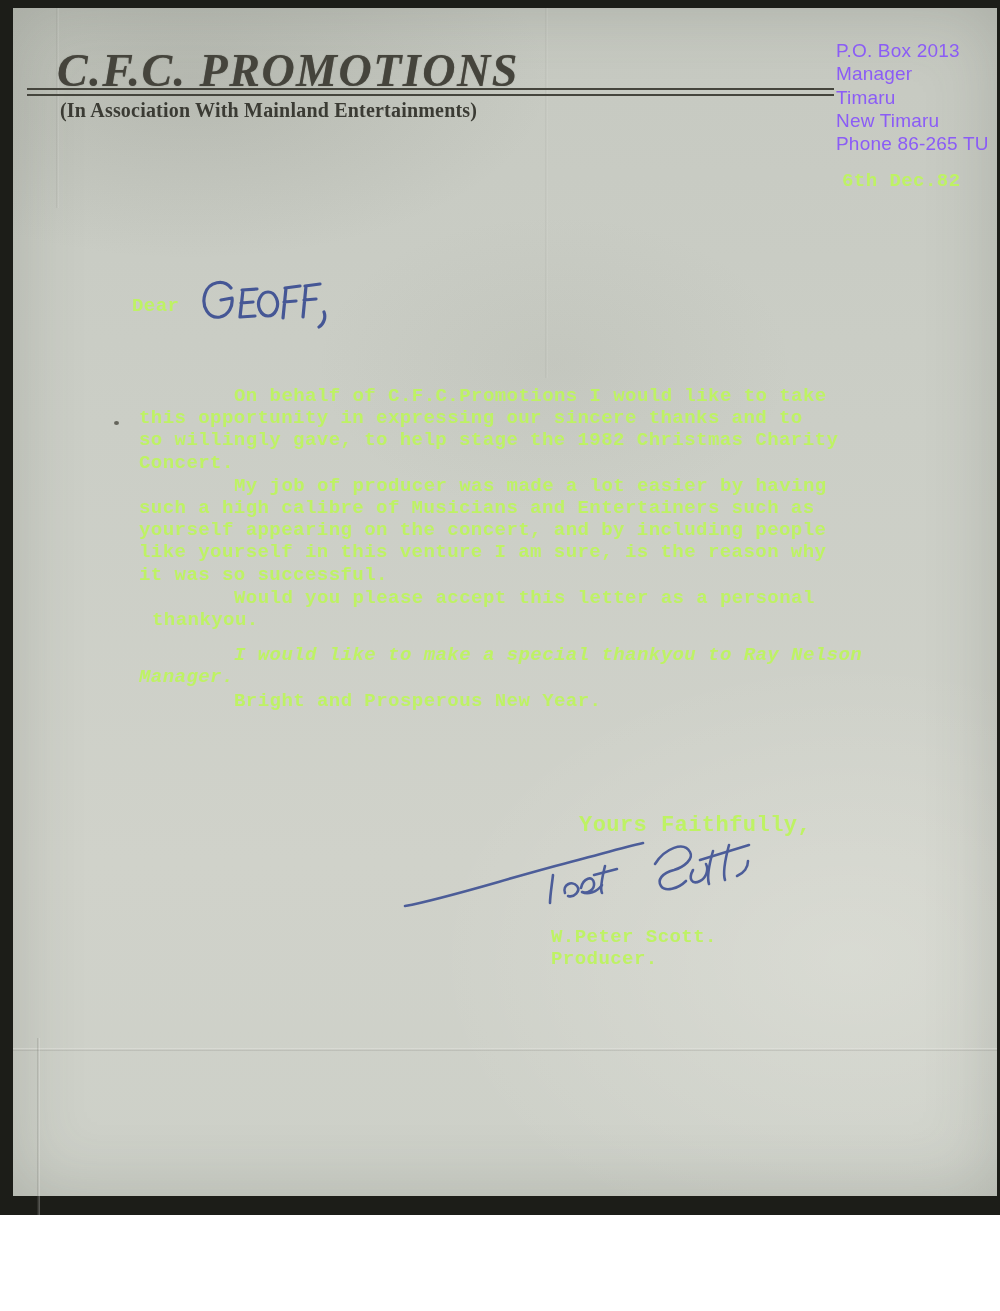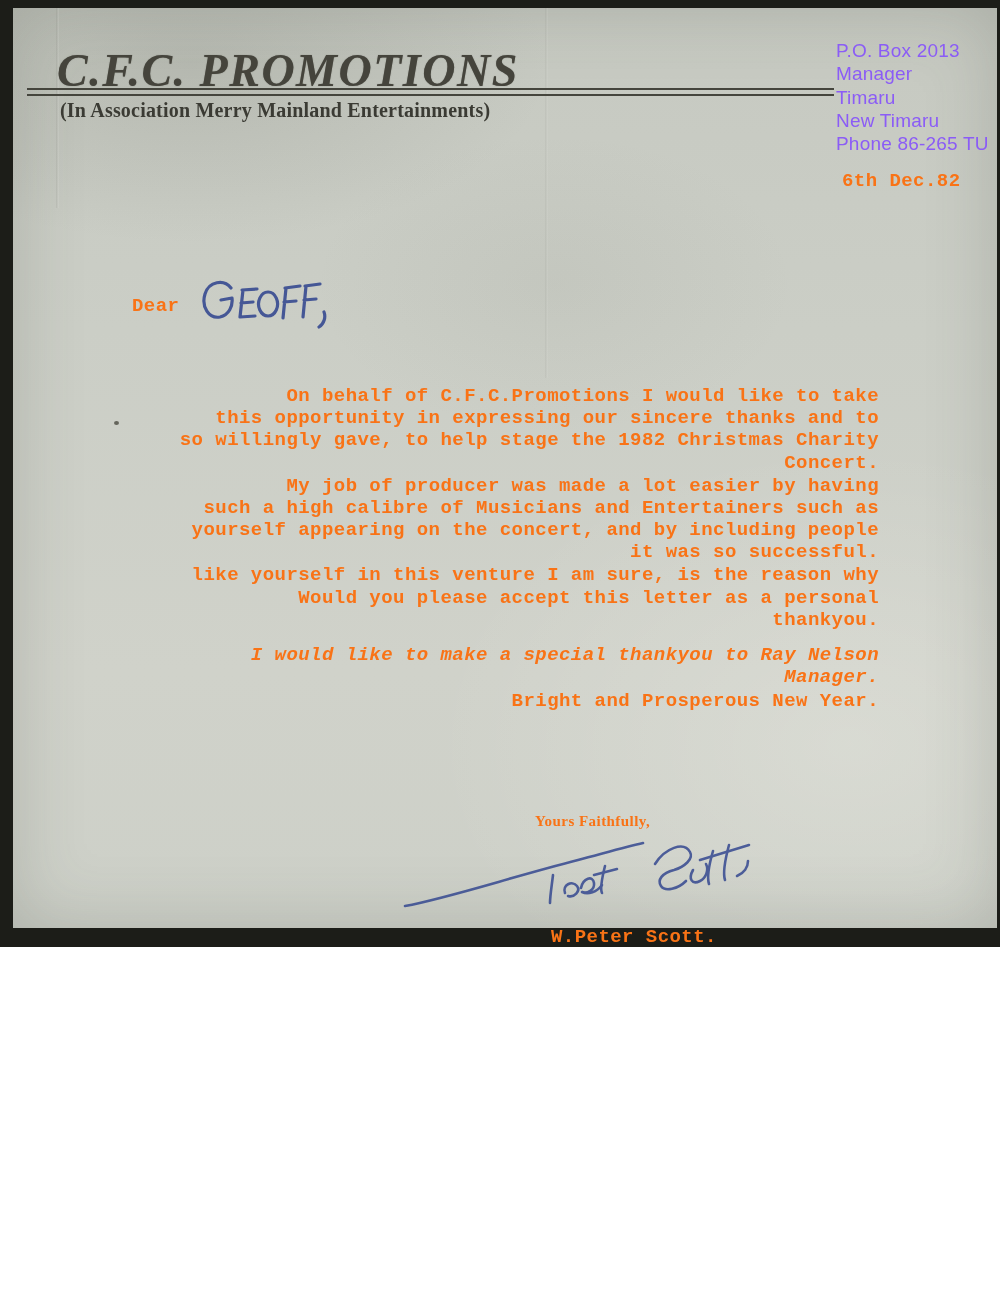--- a/index.html
+++ b/index.html
@@ -1,17 +1,17 @@
 <!DOCTYPE html>
 <html><head>
 <meta charset="utf-8">
 <style>
   html,body{margin:0;padding:0;}
   .stage{
-    position:relative;width:1000px;height:947px;overflow:hidden;
+    position:relative;width:1000px;height:1215px;overflow:hidden;
     background:#1c1d18;
     font-family:"Liberation Mono",monospace;
   }
   .paper{
     position:absolute;left:13px;top:8px;right:3px;bottom:19px;
     background:
       radial-gradient(ellipse 600px 300px at 18% 6%, rgba(105,108,98,0.18), transparent 60%),
       radial-gradient(ellipse 700px 500px at 85% 80%, rgba(255,255,248,0.20), transparent 60%),
       radial-gradient(ellipse 400px 250px at 55% 30%, rgba(120,122,112,0.08), transparent 60%),
       linear-gradient(180deg,#c6c9c1 0%,#cbcec6 35%,#d0d2ca 72%,#cdd0c8 100%);
@@ -41,58 +41,58 @@
     font-family:"Liberation Serif",serif;font-weight:bold;
     font-size:20px;color:#3b3b34;white-space:nowrap;letter-spacing:0.2px;
   }
   .address{
     position:absolute;left:836px;top:39px;
     font-family:"Liberation Sans",sans-serif;font-size:19px;line-height:23.3px;
     color:#8b5cf6;letter-spacing:0.2px;white-space:nowrap;
   }
   .typed{
     font-family:"Liberation Mono",monospace;font-weight:bold;
-    color:#f97316;letter-spacing:0.45px;text-align:right;
+    color:#bef264;letter-spacing:0.45px;
   }
   .date{position:absolute;left:842px;top:170px;font-size:19px;}
 
   .salutation{position:absolute;left:132px;top:295px;font-size:19px;}
   .handwritten{position:absolute;pointer-events:none;}
   .geoff{left:193px;top:274px;}
   .signature{left:393px;top:818px;}
 
   .body-block{
     position:absolute;left:139px;top:385px;width:740px;
     font-size:19px;line-height:22.2px;
   }
   .para{margin:0 0 1px 0;}
   .para .line{white-space:nowrap;}
   .para .line:first-child{padding-left:95px;}
   .para.p3 .line + .line{padding-left:13px;}
   .para.p4{margin-top:13px;font-style:italic;}
 
-  .valediction{position:absolute;left:535px;top:813px;font-size:15px;font-family:Liberation Serif, serif;}
+  .valediction{position:absolute;left:579px;top:813px;font-size:22px;}
   .signoff{position:absolute;left:551px;top:926px;font-size:19px;line-height:22.3px;}
 </style>
 </head>
 <body>
 
 <div class="stage">
   <div class="paper">
 
     <div class="crease crease-h" style="top:1040px;"></div>
     <div class="crease crease-v" style="left:24px;top:1030px;height:281px;"></div>
     <div class="crease crease-v" style="left:43px;top:0;height:200px;opacity:.5;"></div>
     <div class="crease crease-v" style="left:532px;top:0;height:370px;opacity:.35;"></div>
     <div class="ink-dot" style="left:101px;top:413px;"></div>
   </div>
 
   <div class="company">C.F.C. PROMOTIONS</div>
   <div class="rule-double"></div>
-  <div class="tagline">(In Association Merry Mainland Entertainments)</div>
+  <div class="tagline">(In Association With Mainland Entertainments)</div>
   <div class="address">
       <div class="line">P.O. Box 2013</div>
       <div class="line">Manager</div>
       <div class="line">Timaru</div>
       <div class="line">New Timaru</div>
       <div class="line">Phone 86-265 TU</div>
     </div>
 
   <div class="typed date">6th Dec.82</div>
 
@@ -110,22 +110,22 @@
     <div class="para p1">
         <div class="line">On behalf of C.F.C.Promotions I would like to take</div>
         <div class="line">this opportunity in expressing our sincere thanks and to</div>
         <div class="line">so willingly gave, to help stage the 1982 Christmas Charity</div>
         <div class="line">Concert.</div>
       </div>
     <div class="para p2">
         <div class="line">My job of producer was made a lot easier by having</div>
         <div class="line">such a high calibre of Musicians and Entertainers such as</div>
         <div class="line">yourself appearing on the concert, and by including people</div>
+        <div class="line">like yourself in this venture I am sure, is the reason why</div>
         <div class="line">it was so successful.</div>
-        <div class="line">like yourself in this venture I am sure, is the reason why</div>
       </div>
     <div class="para p3">
         <div class="line">Would you please accept this letter as a personal</div>
         <div class="line">thankyou.</div>
       </div>
     <div class="para p4">
         <div class="line">I would like to make a special thankyou to Ray Nelson</div>
         <div class="line">Manager.</div>
       </div>
     <div class="para p5">

